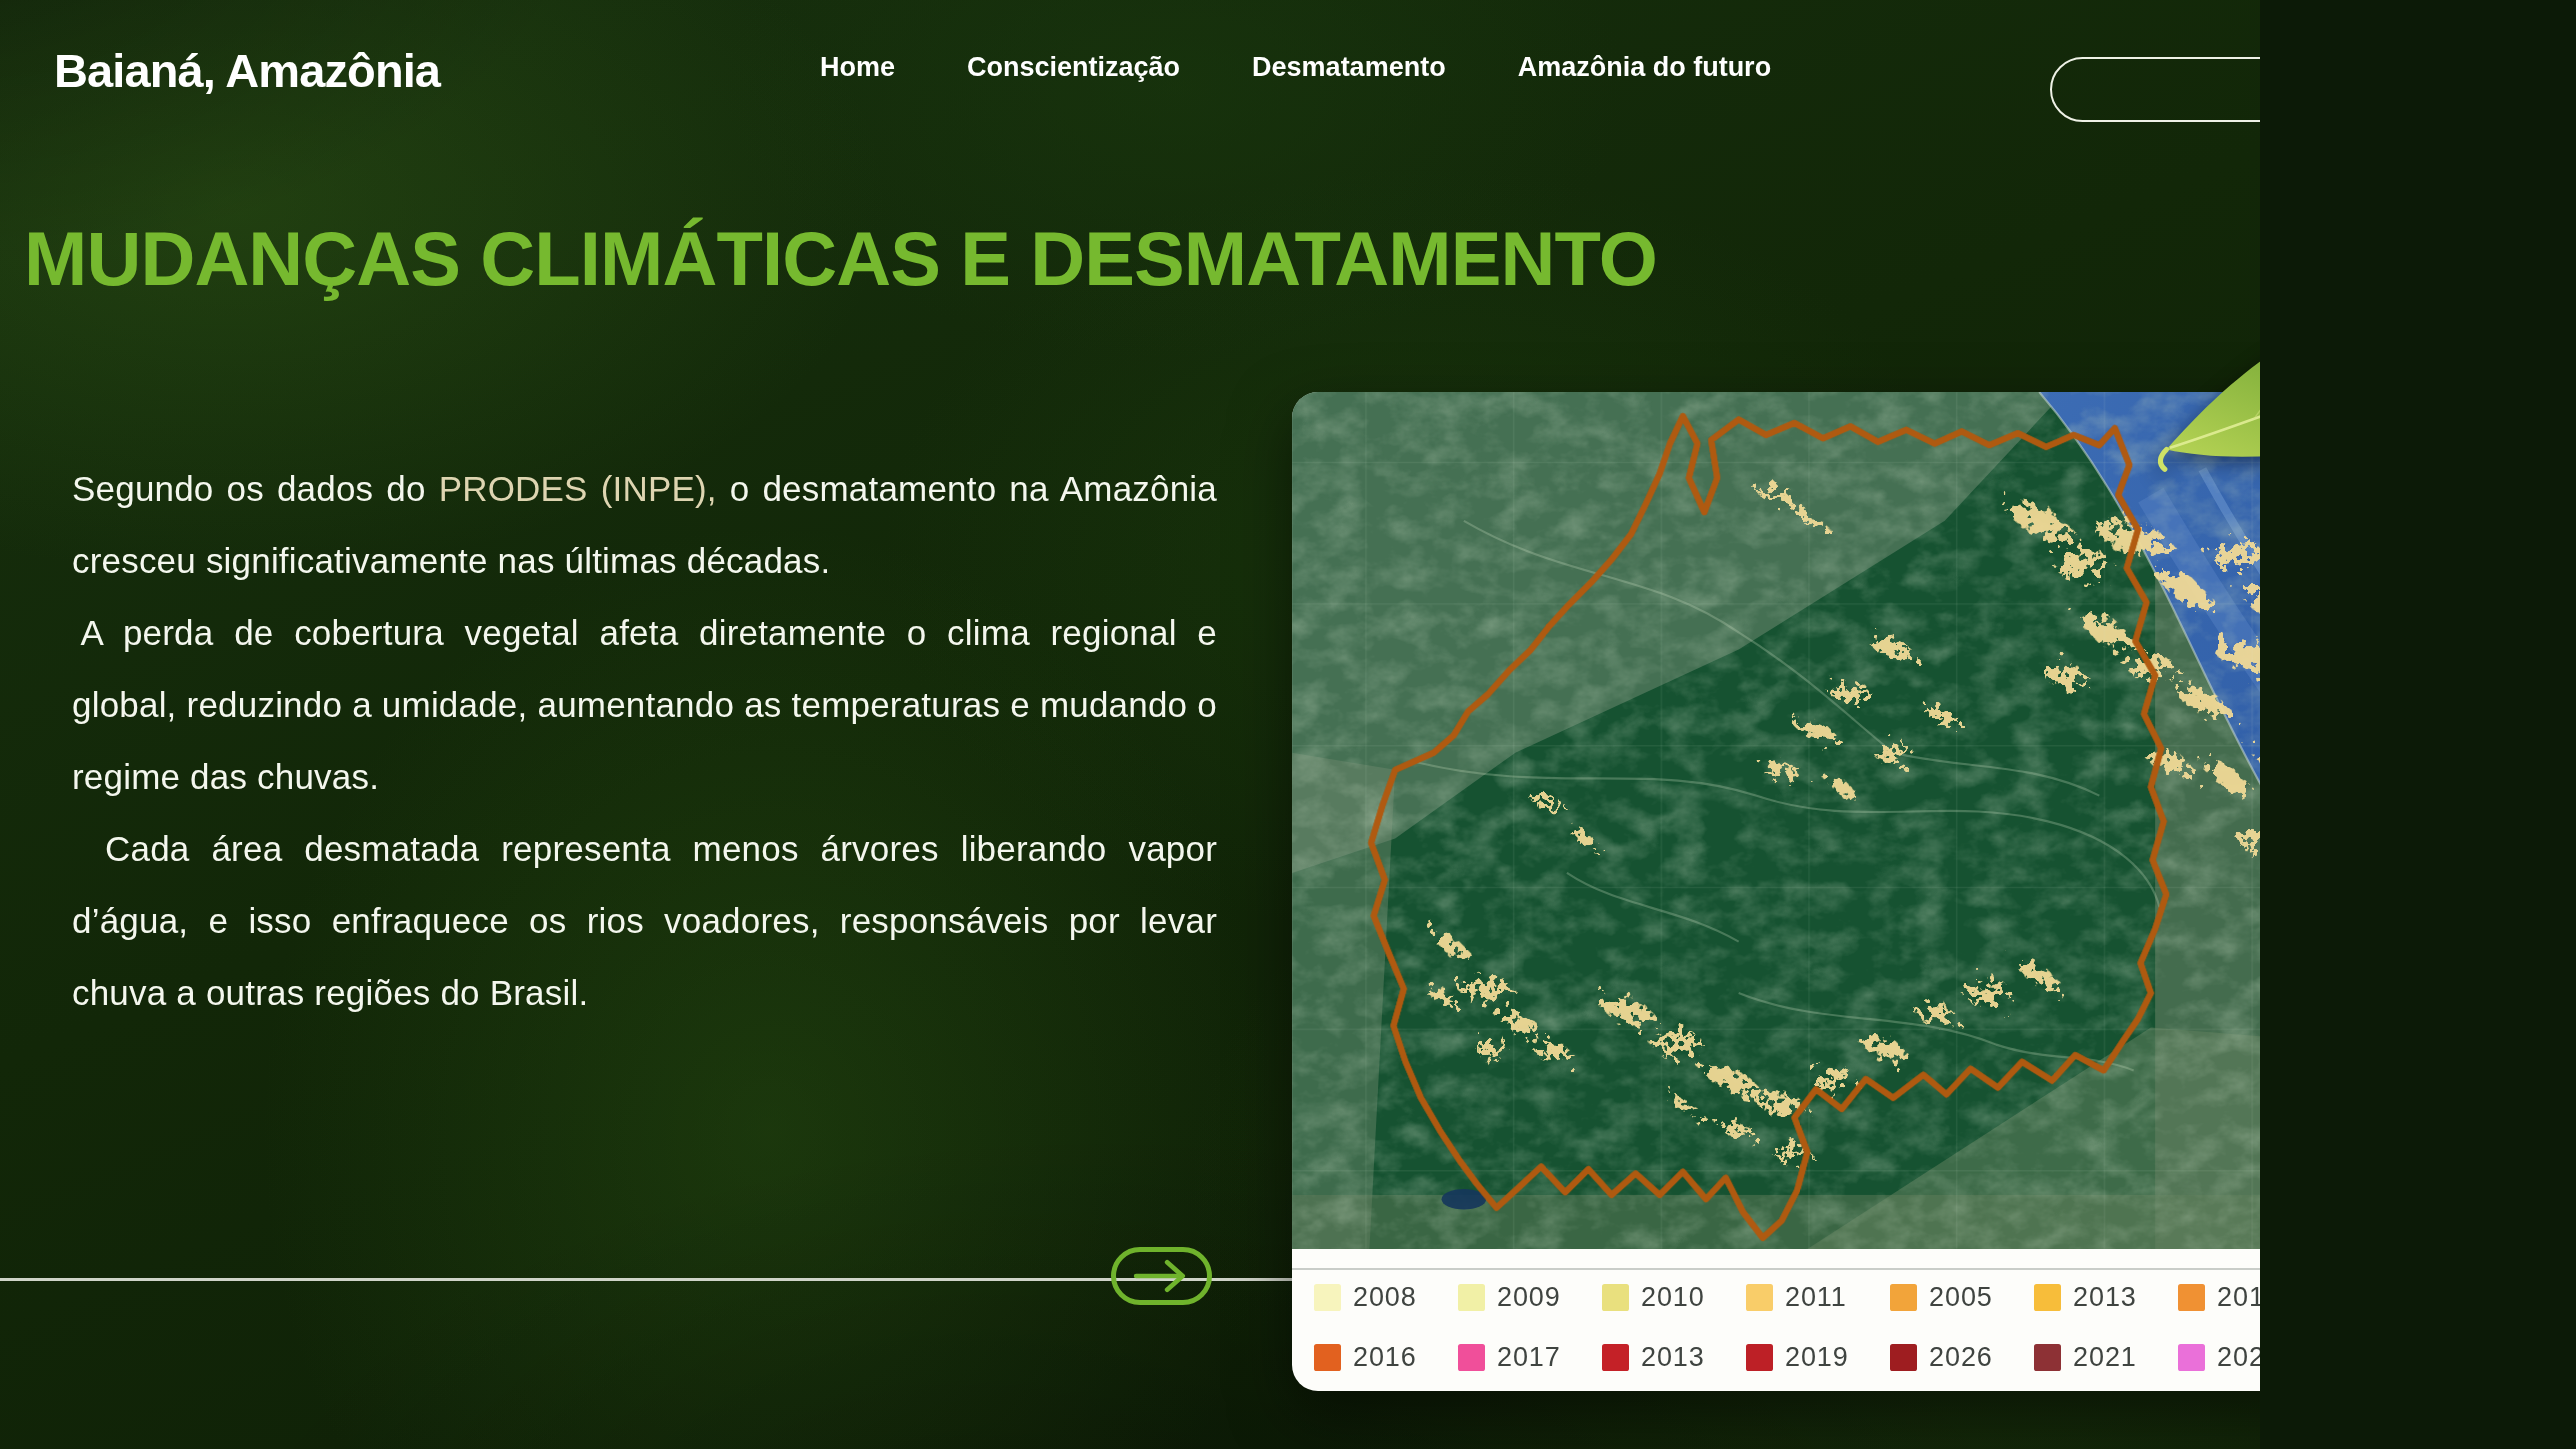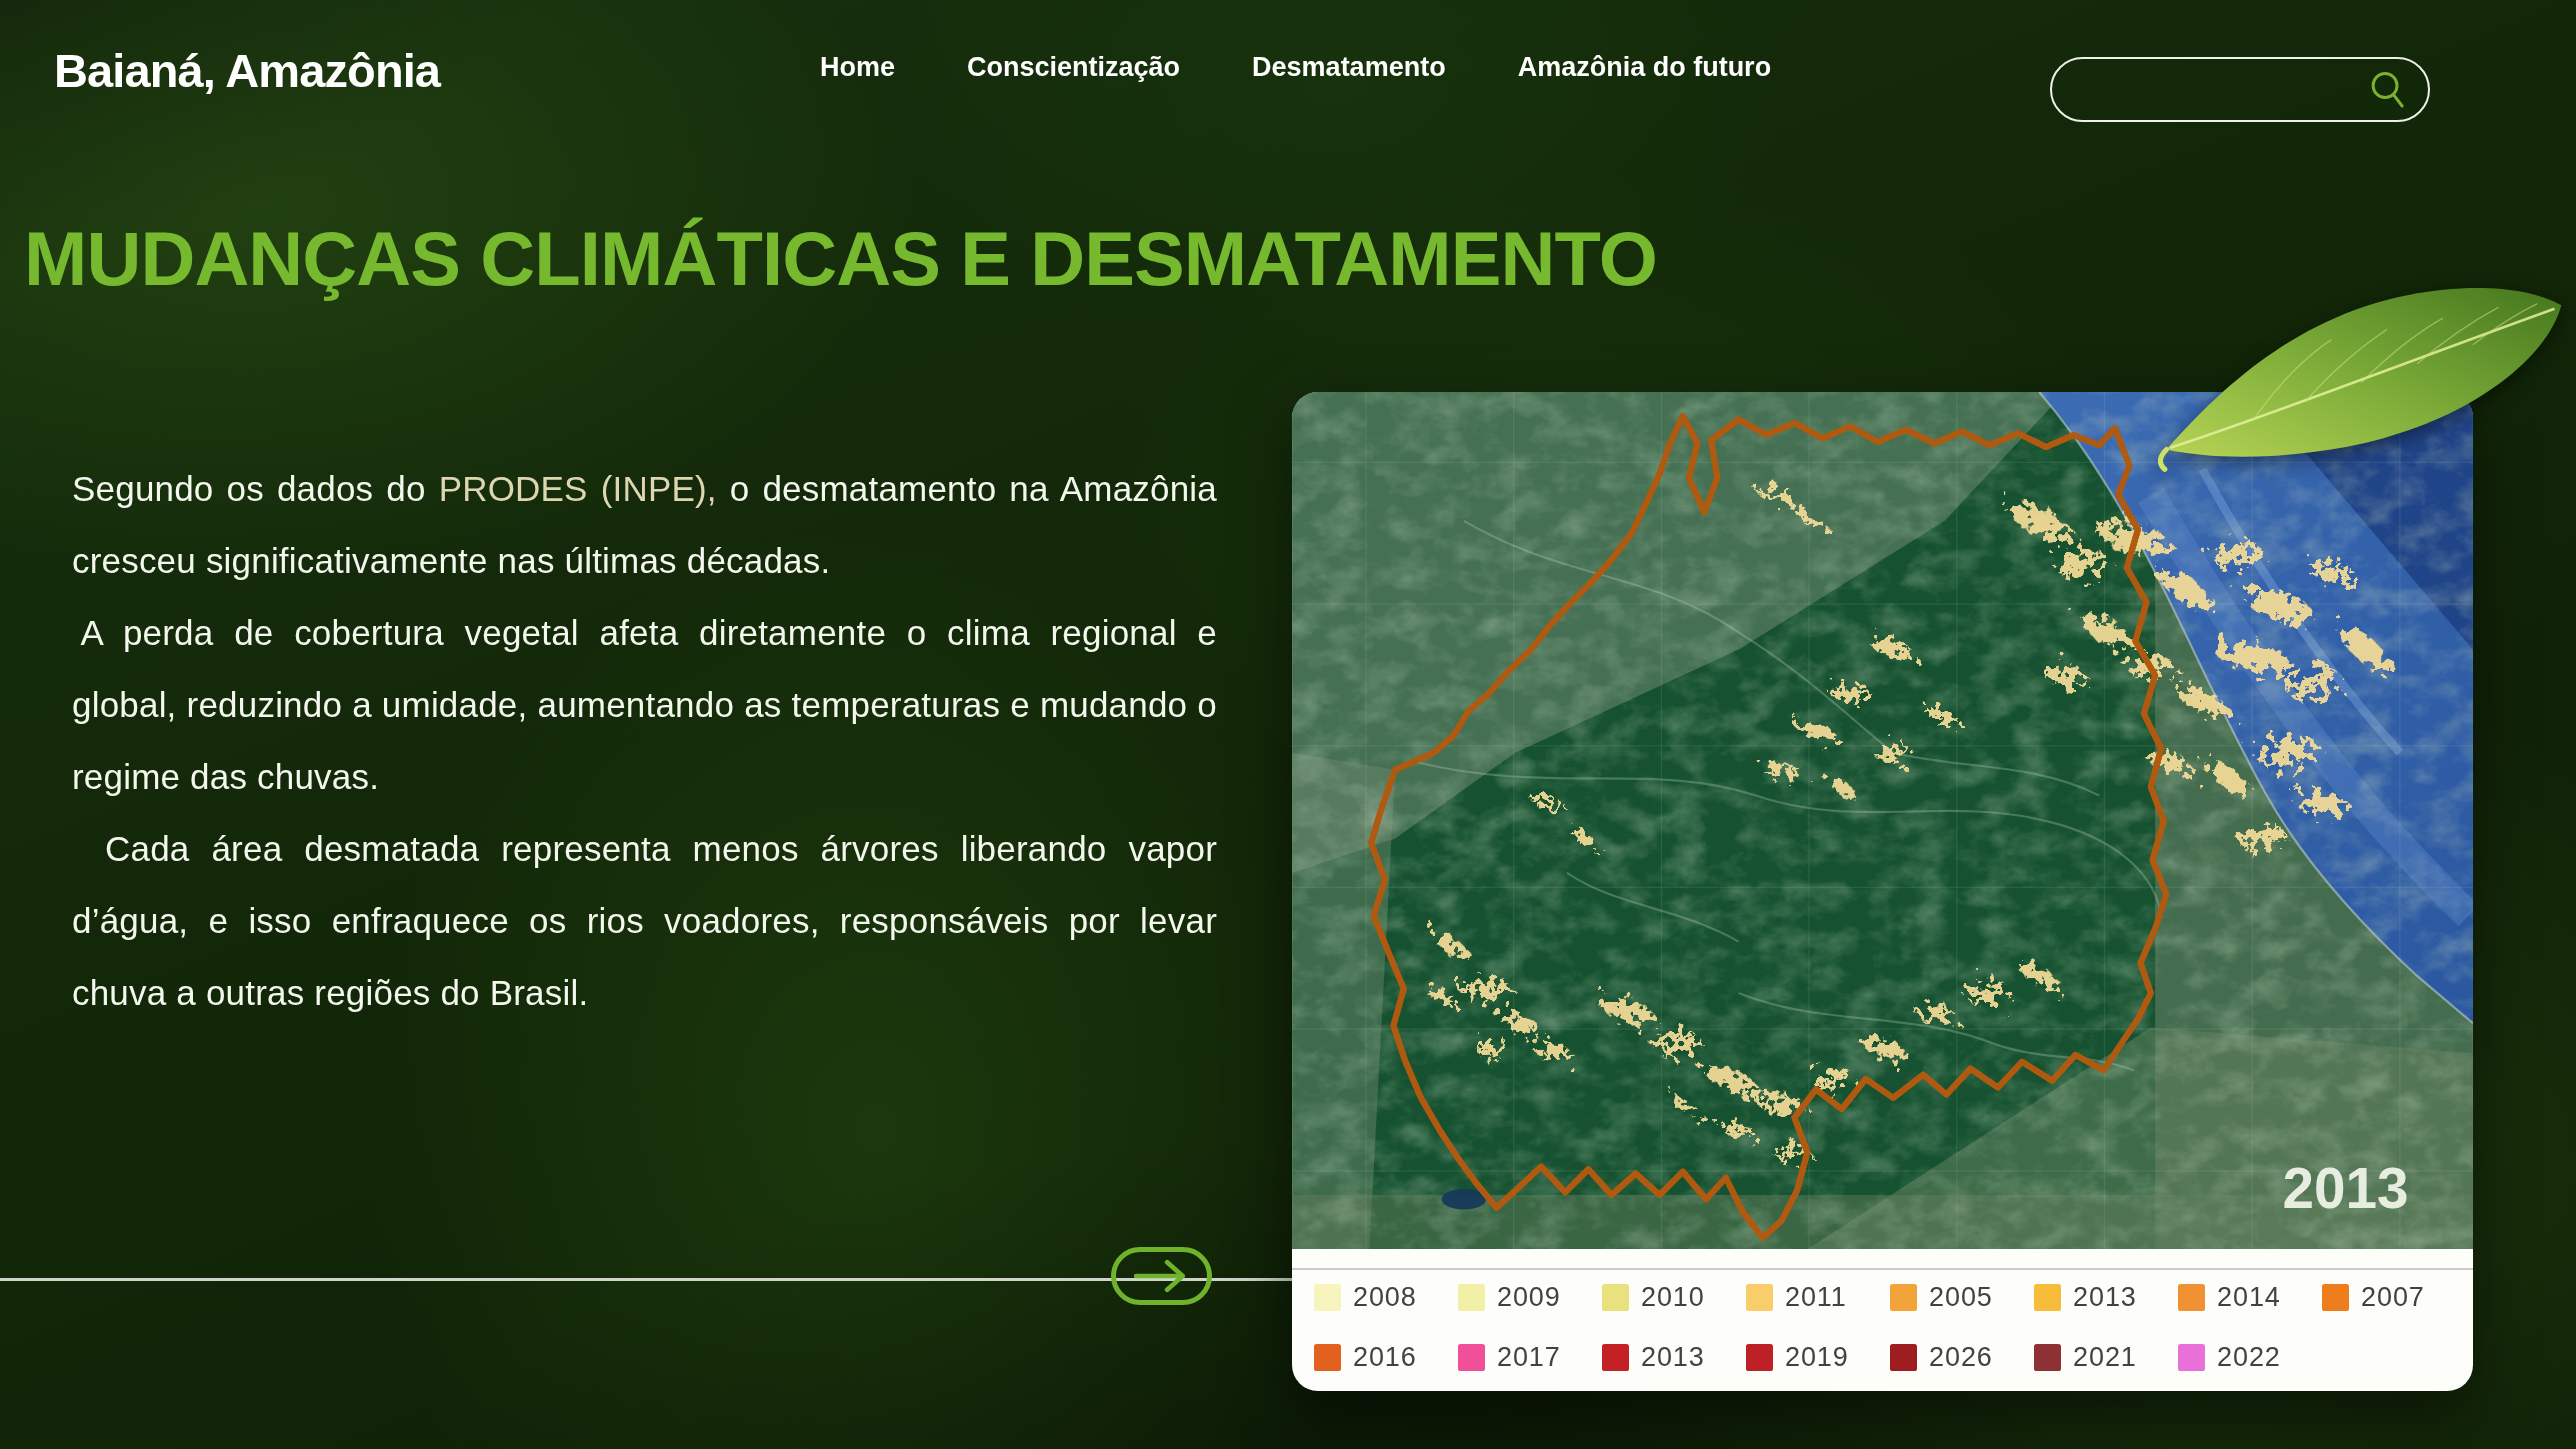--- a/index.html
+++ b/index.html
@@ -1,16 +1,16 @@
 <!DOCTYPE html>
 <html lang="pt" style="font-size:13.7px"><head>
 <meta charset="utf-8">
 <style>
   html,body{margin:0;padding:0;background:#0c1a07;}
-  .stage{position:relative;width:2576px;height:1449px;overflow:hidden;
+  .stage{position:relative;width:2260px;height:1449px;overflow:hidden;
     font-family:"Liberation Sans",sans-serif;
     background-color:#14270d;
     background-image:
       radial-gradient(945px 532px at 10% 14%, rgba(64,112,28,.28), transparent 70%),
       radial-gradient(704px 841px at 34% 78%, rgba(52,100,24,.30), transparent 72%),
       radial-gradient(773px 550px at 63% 38%, rgba(34,74,18,.30), transparent 70%),
       radial-gradient(1116px 687px at 88% 82%, rgba(58,104,26,.26), transparent 72%),
       radial-gradient(601px 361px at 52% 6%, rgba(26,58,14,.45), transparent 75%),
       linear-gradient(158deg,#17300e 0%,#122708 45%,#0d1d06 100%);
   }

